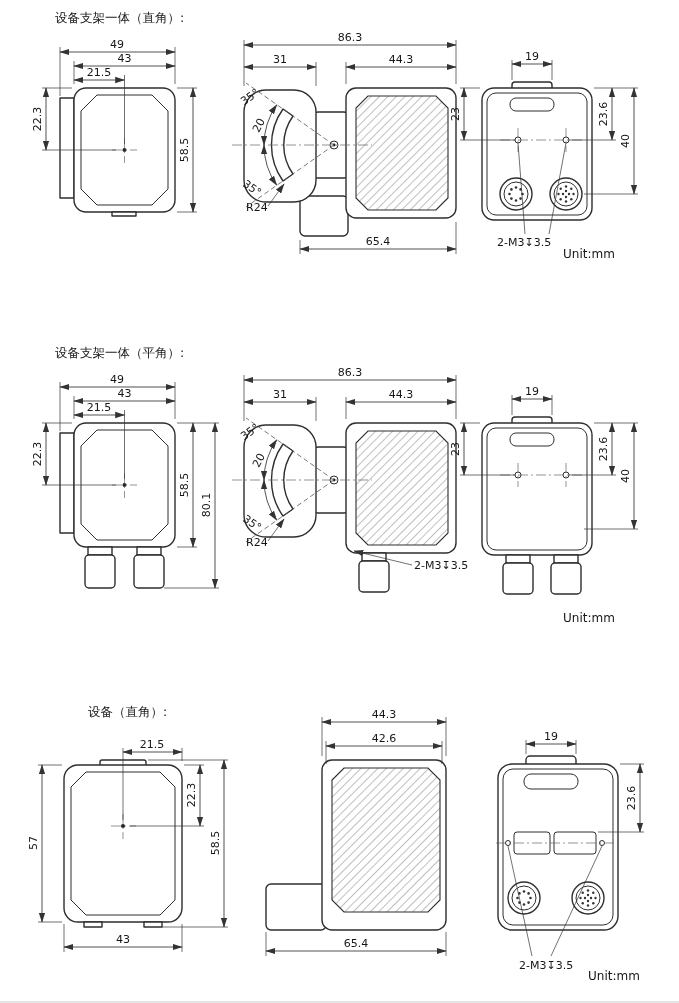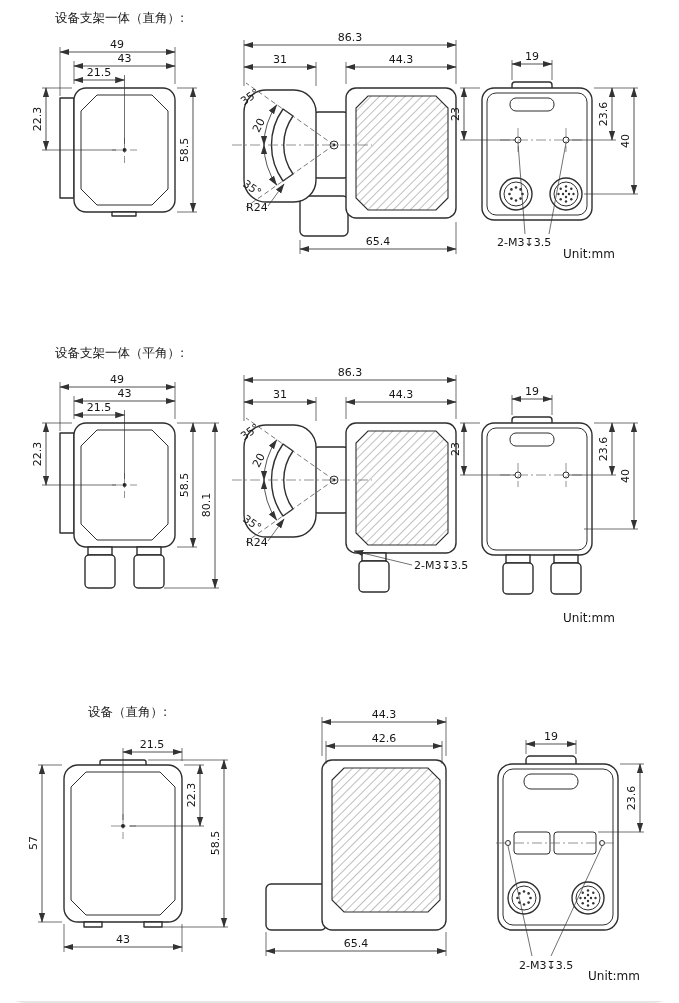--- a/index.html
+++ b/index.html
@@ -1,16 +1,16 @@
 <!DOCTYPE html>
 <html><head>
 <meta charset="utf-8">
 <style>
   html,body { margin:0; padding:0; background:#ffffff; }
-  .wrap { width:679px; height:1003px; position:relative; background:#fff; overflow:hidden;border-radius:25px; }
+  .wrap { width:679px; height:1003px; position:relative; background:#fff; overflow:hidden; }
   svg { display:block; }
   svg text { font-family:"DejaVu Sans","Liberation Sans",sans-serif; }
   .d  { font-size:11px; fill:#161616; }
   .t  { font-size:12.5px; fill:#161616; }
   .u  { font-size:12px; fill:#161616; }
   .out  { fill:#ffffff; stroke:#2e2e2e; stroke-width:1.4; stroke-linejoin:round; }
   .out2 { fill:none; stroke:#2e2e2e; stroke-width:1; stroke-linejoin:round; }
   .dim  { stroke:#333333; stroke-width:0.85; fill:none; }
   .ext  { stroke:#333333; stroke-width:0.7; fill:none; }
   .cl   { stroke:#666666; stroke-width:0.7; fill:none; stroke-dasharray:10 3 2 3; }

